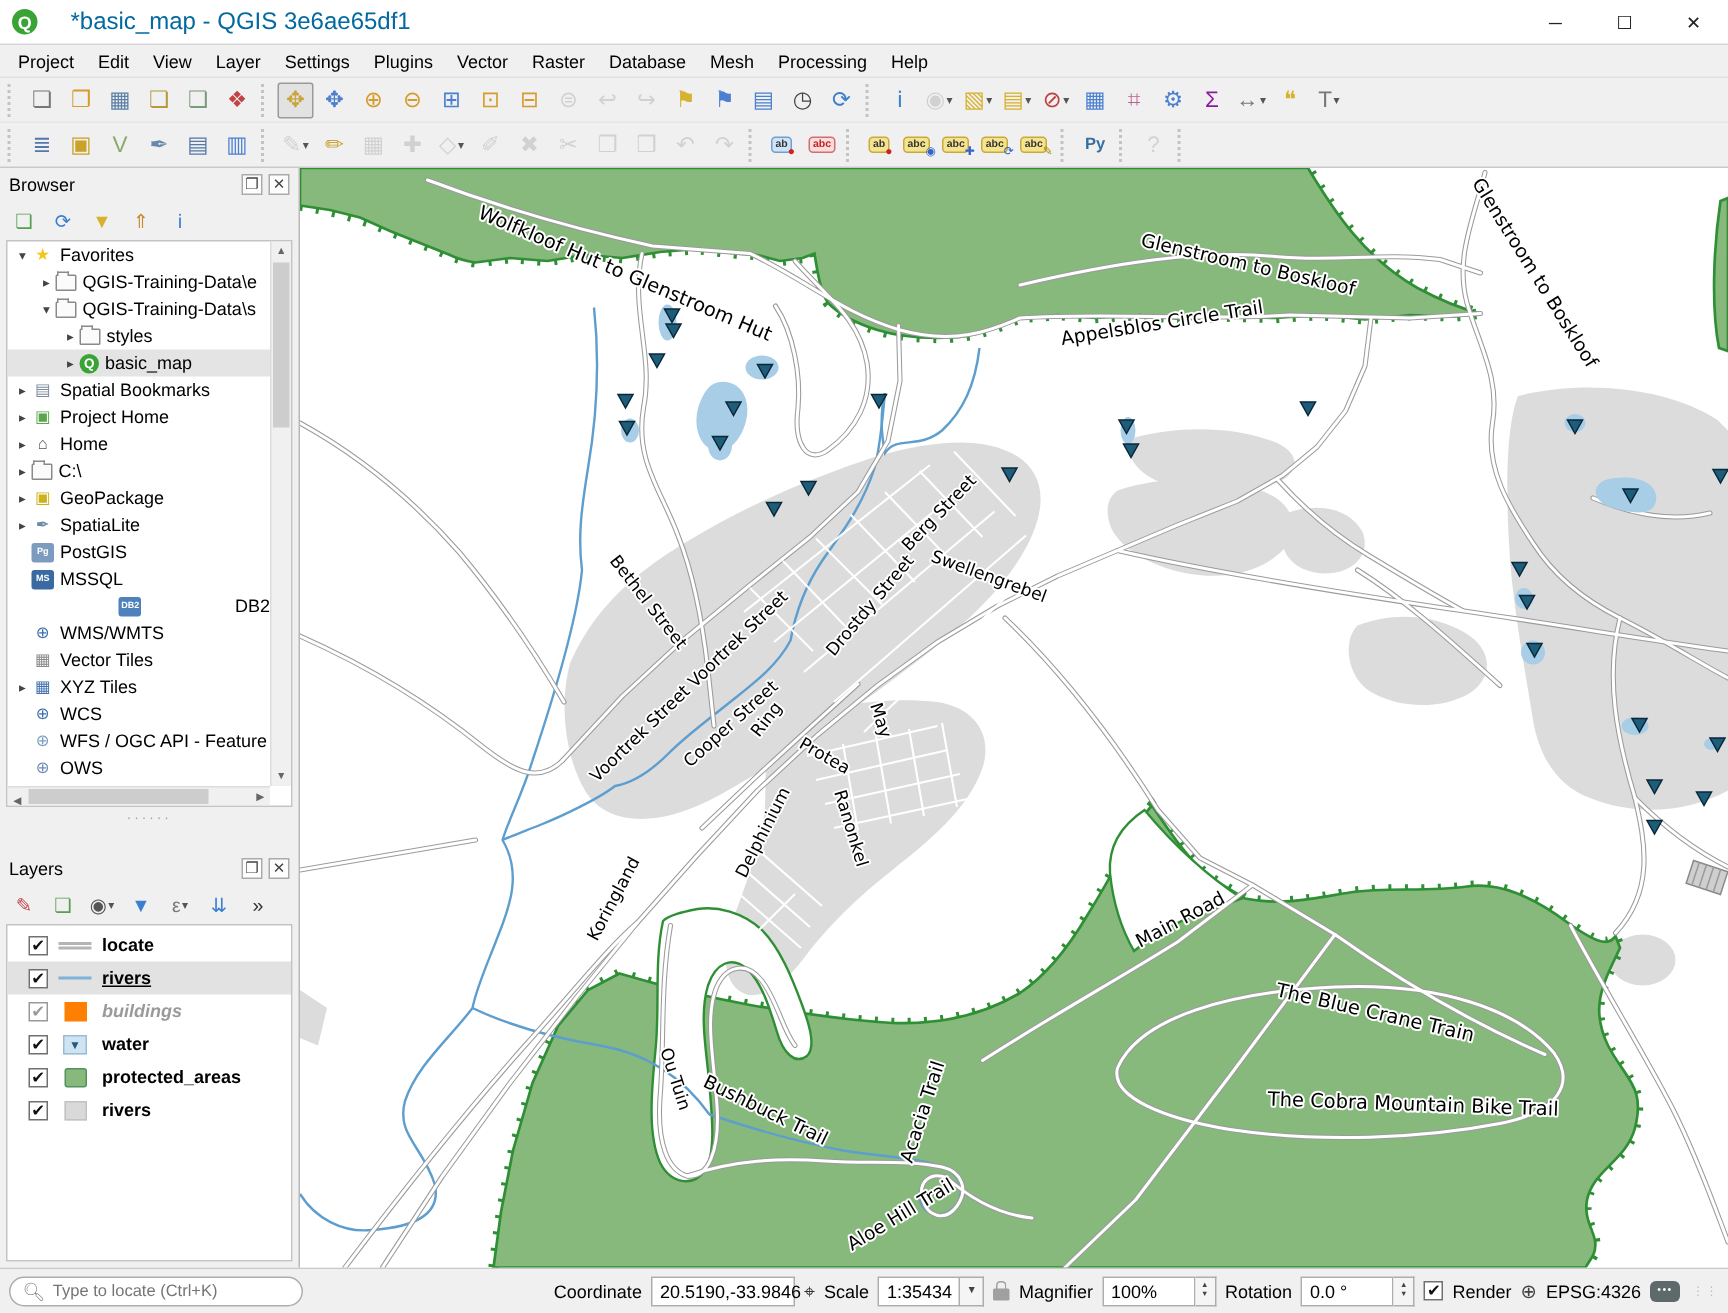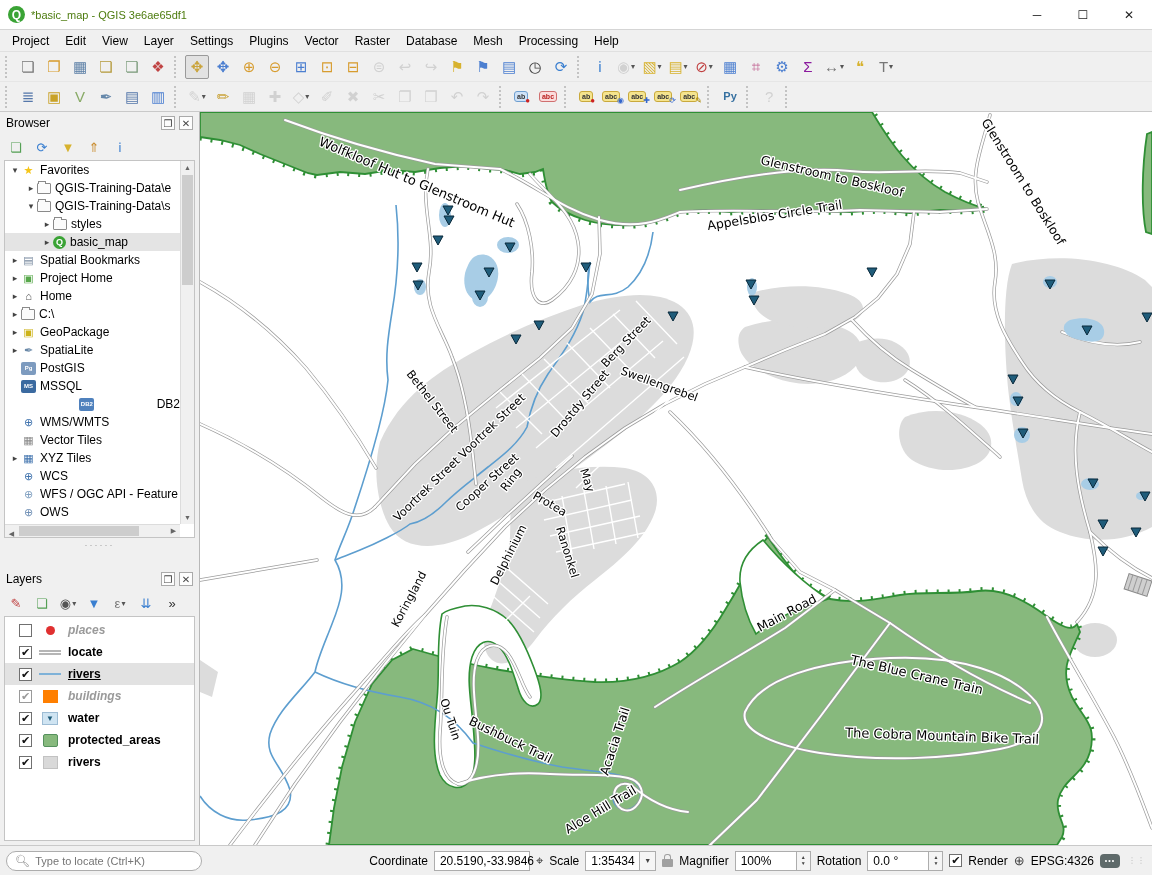--- a/index.html
+++ b/index.html
@@ -1,21 +1,21 @@
 <!DOCTYPE html>
 <html><head>
 <meta charset="utf-8">
 <style>
   * { margin:0; padding:0; box-sizing:border-box; }
   html,body { width:1152px; height:875px; font-family:"Liberation Sans",sans-serif; font-size:12px; background:#f0f0f0; overflow:hidden; }
 
   
   .titlebar { height:30px; background:#fff; display:flex; align-items:center; border-bottom:1px solid #d5d5d5; }
   .app-logo { width:17px; height:17px; border-radius:50%; background:#3aa335; color:#fff; font-weight:bold; font-size:12px; display:flex; align-items:center; justify-content:center; margin:0 6px 0 8px; }
-  .title-text { font-size:11px; color:#4d7c0f; }
+  .title-text { font-size:16px; color:#0369a1;margin-left:16px; }
   .win-btns { margin-left:auto; display:flex; height:100%; }
   .win-btn { width:46px; height:100%; display:flex; align-items:center; justify-content:center; font-size:12px; color:#222; }
 
   
   .menubar { height:22px; background:#f0f0f0; display:flex; align-items:center; padding-left:4px; border-bottom:1px solid #e0e0e0; }
   .menu-item { padding:2px 8px; color:#000; }
 
   
   .toolbar { height:30px; background:#f0f0f0; display:flex; align-items:center; padding-left:2px; }
   .toolbar.row1 { border-bottom:1px solid #e6e6e6; }
@@ -528,27 +528,20 @@
             <span class="dd-arrow">▾</span>
           </span>
           <span class="tb-btn">
             <span class="tb-glyph" style="color: rgb(58, 127, 208);">⇊</span>
           </span>
           <span class="tb-btn">
             <span class="tb-glyph" style="color: rgb(51, 51, 51);">»</span>
           </span>
         </div>
       <div class="layers-list">
-          <div class="layer-row">
-            <span class="cb"></span>
-            <span class="layer-sym">
-              <span class="sym-point-red"></span>
-            </span>
-            <span class="layer-name dim">places</span>
-          </div>
           <div class="layer-row">
             <span class="cb">✔</span>
             <span class="layer-sym">
               <span class="sym-line-gray"></span>
             </span>
             <span class="layer-name">locate</span>
           </div>
           <div class="layer-row sel">
             <span class="cb">✔</span>
             <span class="layer-sym">

